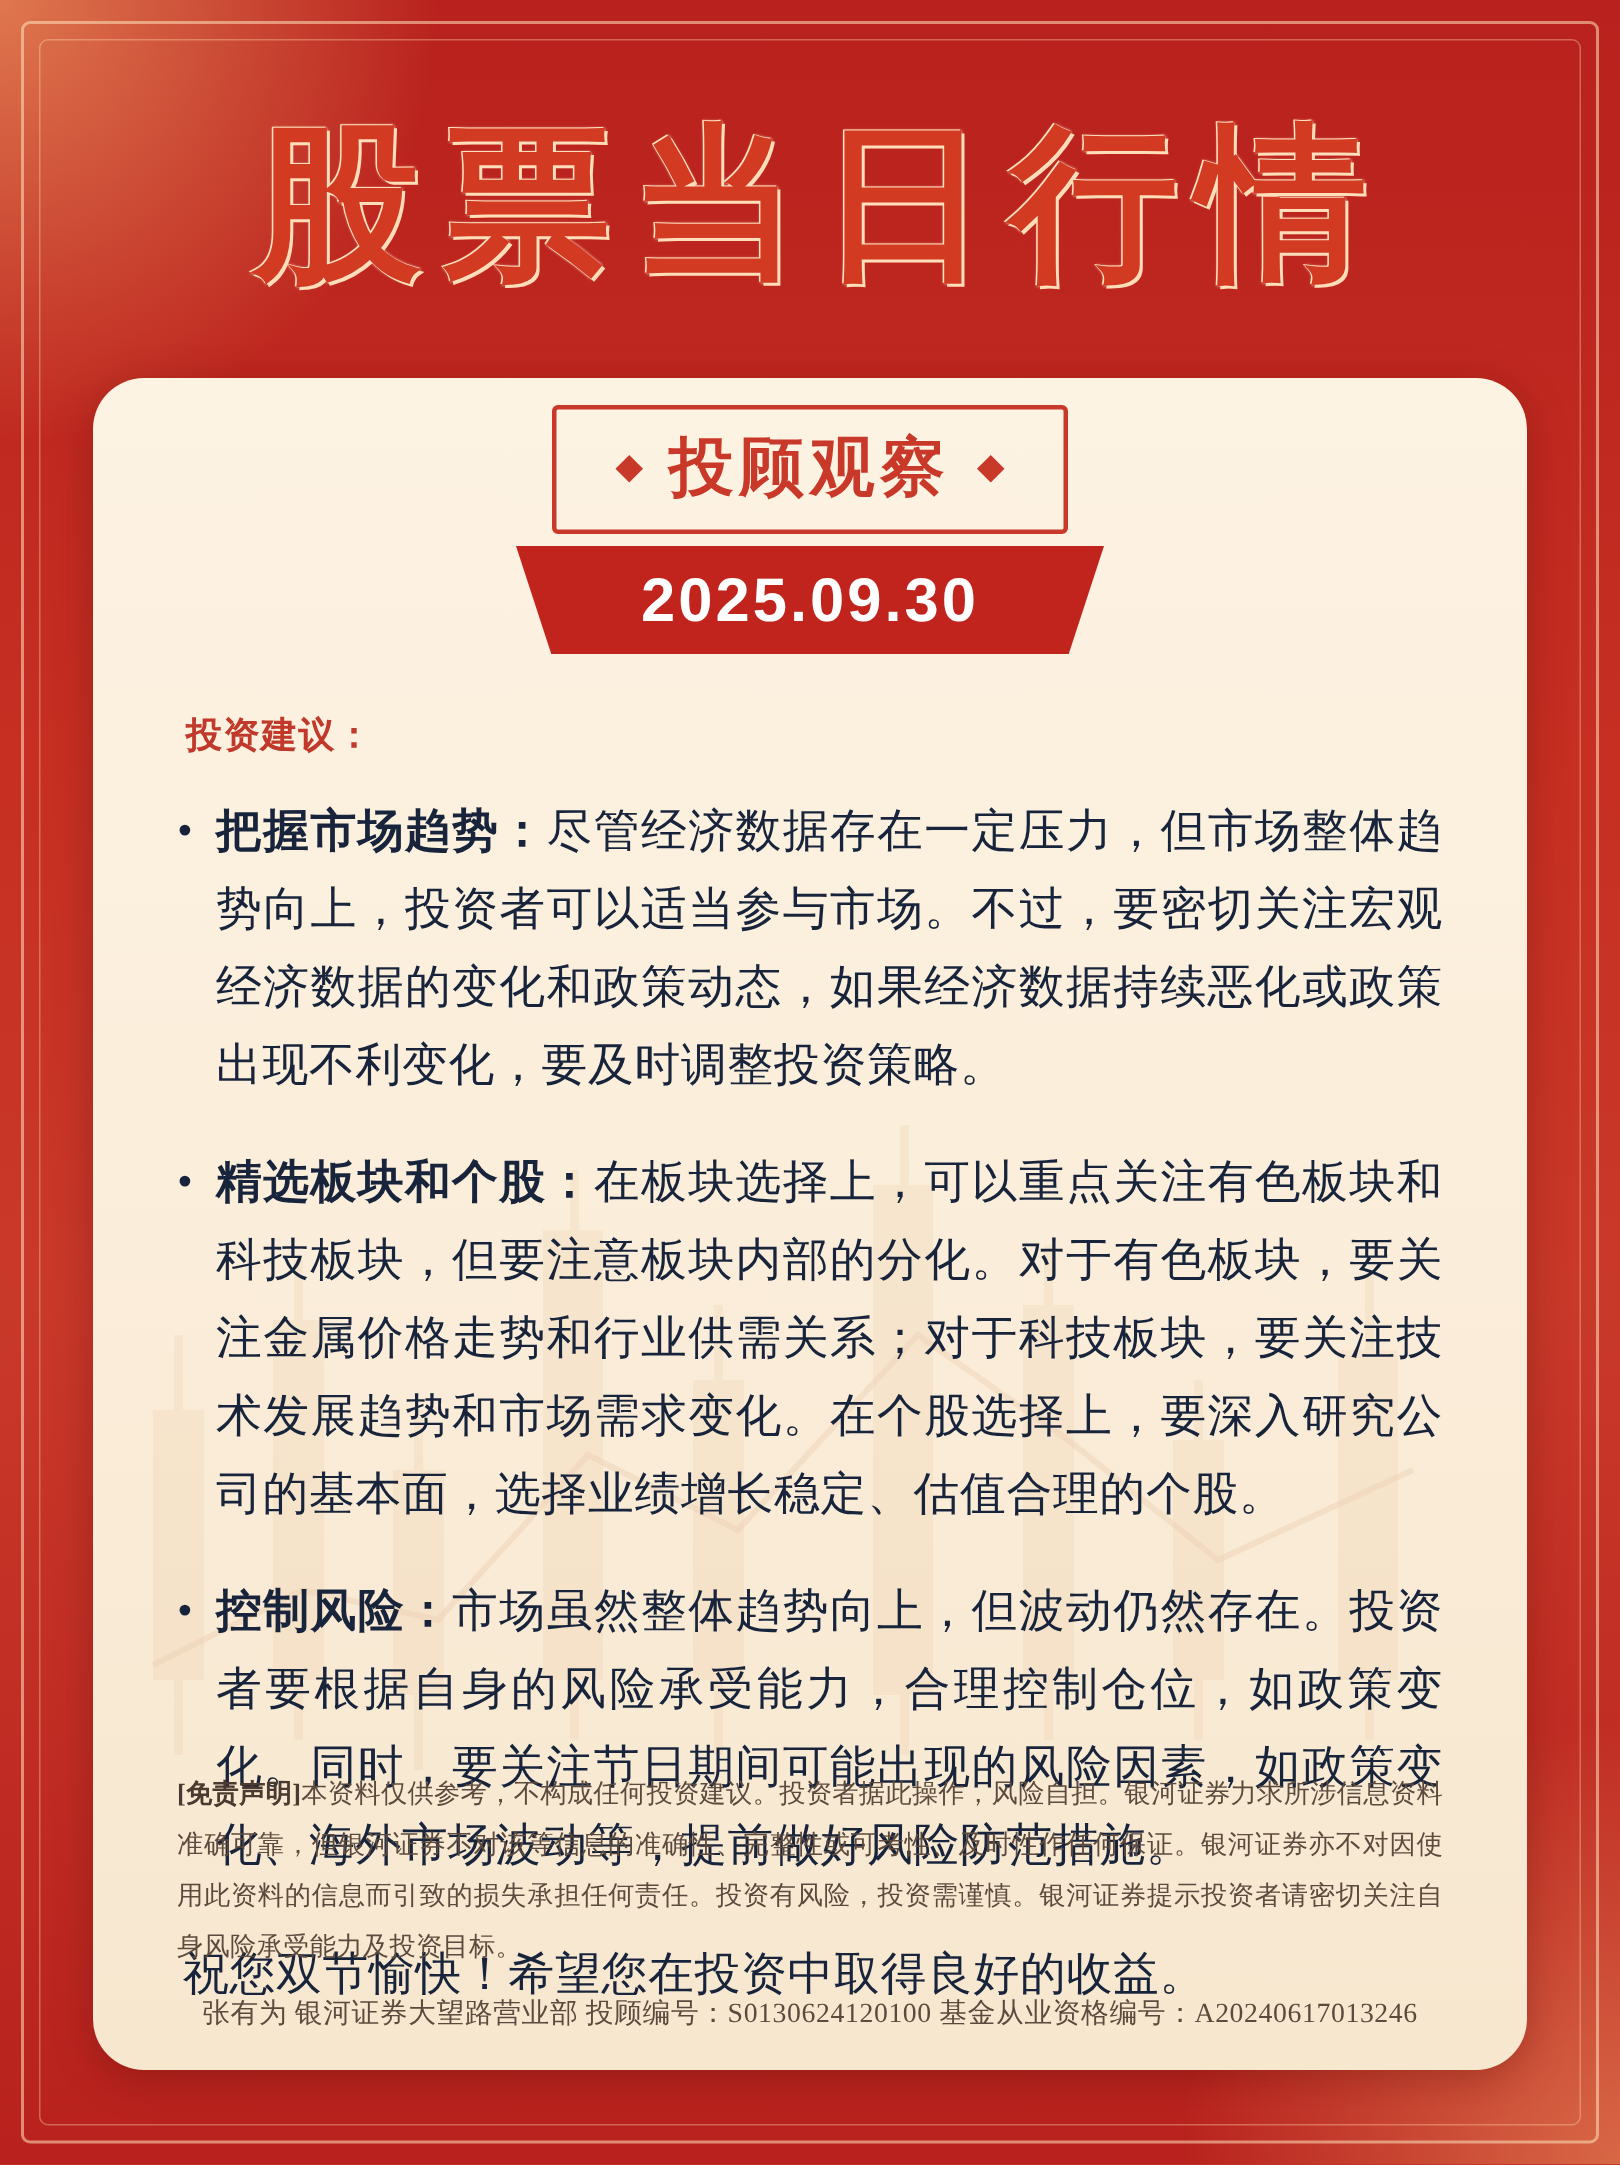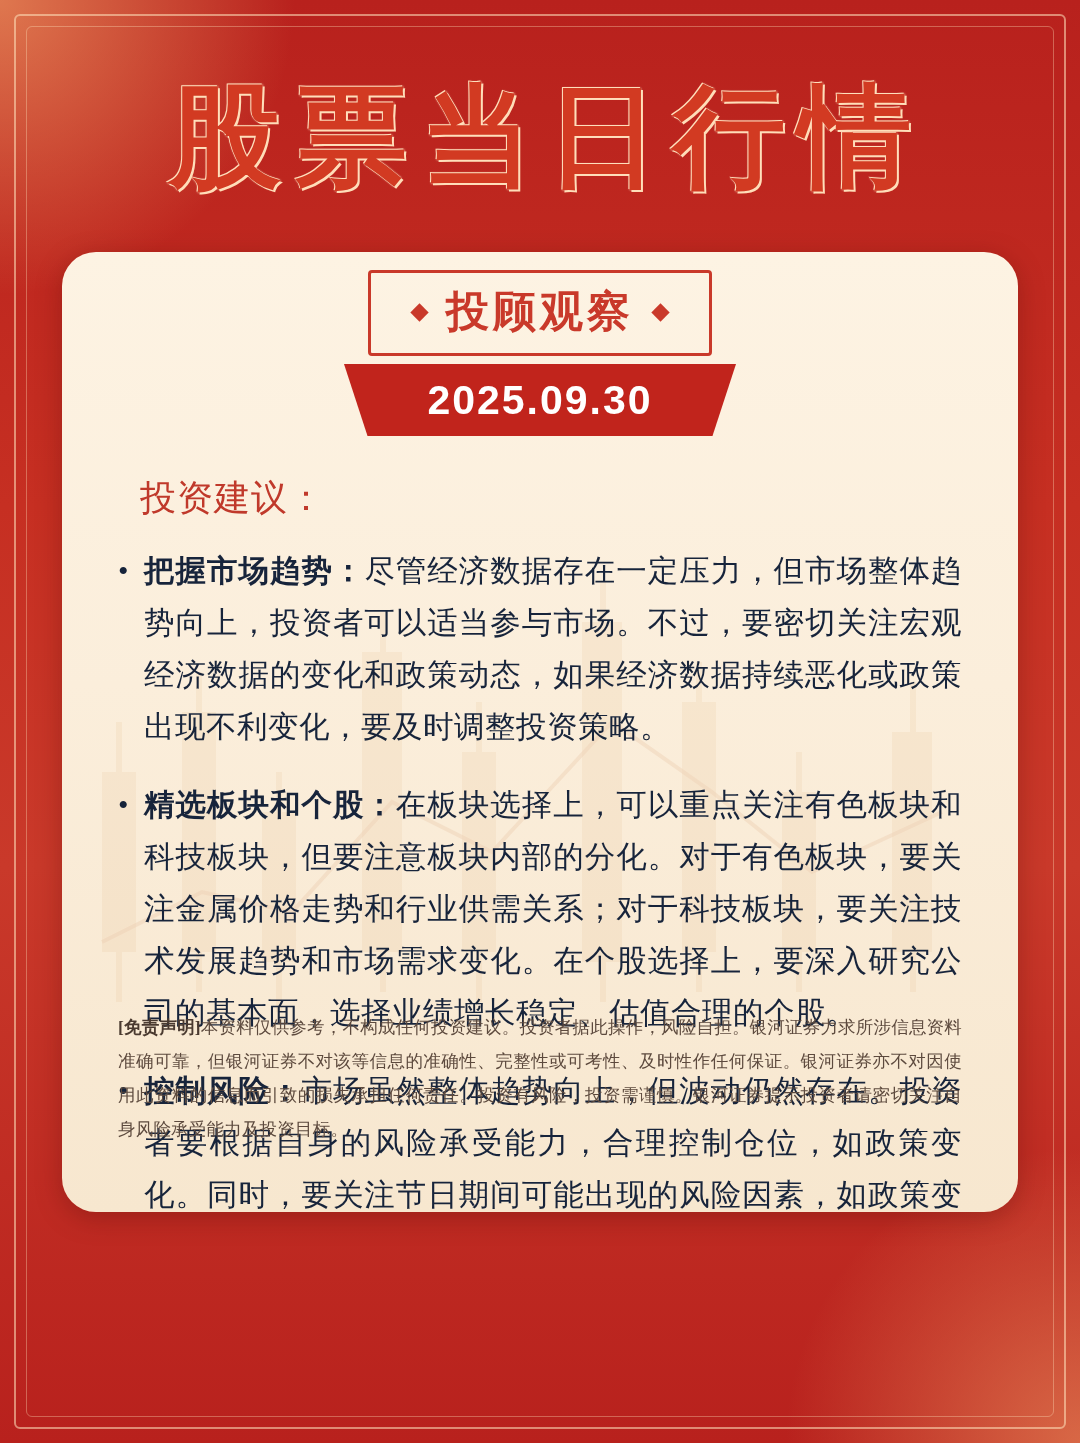--- a/index.html
+++ b/index.html
@@ -70,21 +70,21 @@
       2px 2px 0 #ffdcb6,
       -1px -1px 0 #ffdcb6;
   }
 
   
   .card {
     position: absolute;
     left: 62px;
     top: 252px;
     width: 956px;
-    height: 960px;
+    height: 1128px;
     background: linear-gradient(180deg, #fdf3e3 0%, #fbeedb 45%, #f7e7cf 100%);
     border-radius: 34px 34px 34px 34px;
     box-shadow: 0 6px 26px rgba(90, 14, 10, 0.35);
     overflow: hidden;
   }
   
   .watermark {
     position: absolute;
     left: 0; right: 0; bottom: 120px;
     height: 620px;
@@ -138,24 +138,24 @@
     justify-content: center;
     clip-path: polygon(0 0, 100% 0, 94% 100%, 6% 100%);
     font-family: "Liberation Sans", sans-serif;
   }
 
   .body-area {
     position: relative;
     padding: 26px 56px 0 56px;
   }
   .section-heading {
-    font-size: 36px;
-    font-weight: 400;
+    font-size: 24px;
+    font-weight: 700;
     color: #c0392b;
-    margin: 12px 0 22px 22px;
+    margin: 12px 0 22px 6px;
     letter-spacing: 1px;
   }
   .para {
     display: flex;
     margin-bottom: 26px;
   }
   .bullet {
     flex: 0 0 auto;
     font-size: 30px;
     line-height: 52px;
@@ -287,15 +287,16 @@
       <div class="para">
         <div class="bullet">•</div>
         <div class="para-text"><span class="lead">控制风险：</span><span>市场虽然整体趋势向上，但波动仍然存在。投资者要根据自身的风险承受能力，合理控制仓位，如政策变化。同时，要关注节日期间可能出现的风险因素，如政策变化、海外市场波动等，提前做好风险防范措施。</span></div>
       </div>
 
       <div class="closing">祝您双节愉快！希望您在投资中取得良好的收益。</div>
     </div>
 
     <div class="disclaimer"><span class="tag">[免责声明]</span><span>本资料仅供参考，不构成任何投资建议。投资者据此操作，风险自担。银河证券力求所涉信息资料准确可靠，但银河证券不对该等信息的准确性、完整性或可考性、及时性作任何保证。银河证券亦不对因使用此资料的信息而引致的损失承担任何责任。投资有风险，投资需谨慎。银河证券提示投资者请密切关注自身风险承受能力及投资目标。</span></div>
 
+    <div class="advisor-line">张有为 银河证券大望路营业部  投顾编号：S0130624120100 基金从业资格编号：A20240617013246</div>
   </div>
 
 </div>
 
 </body></html>

